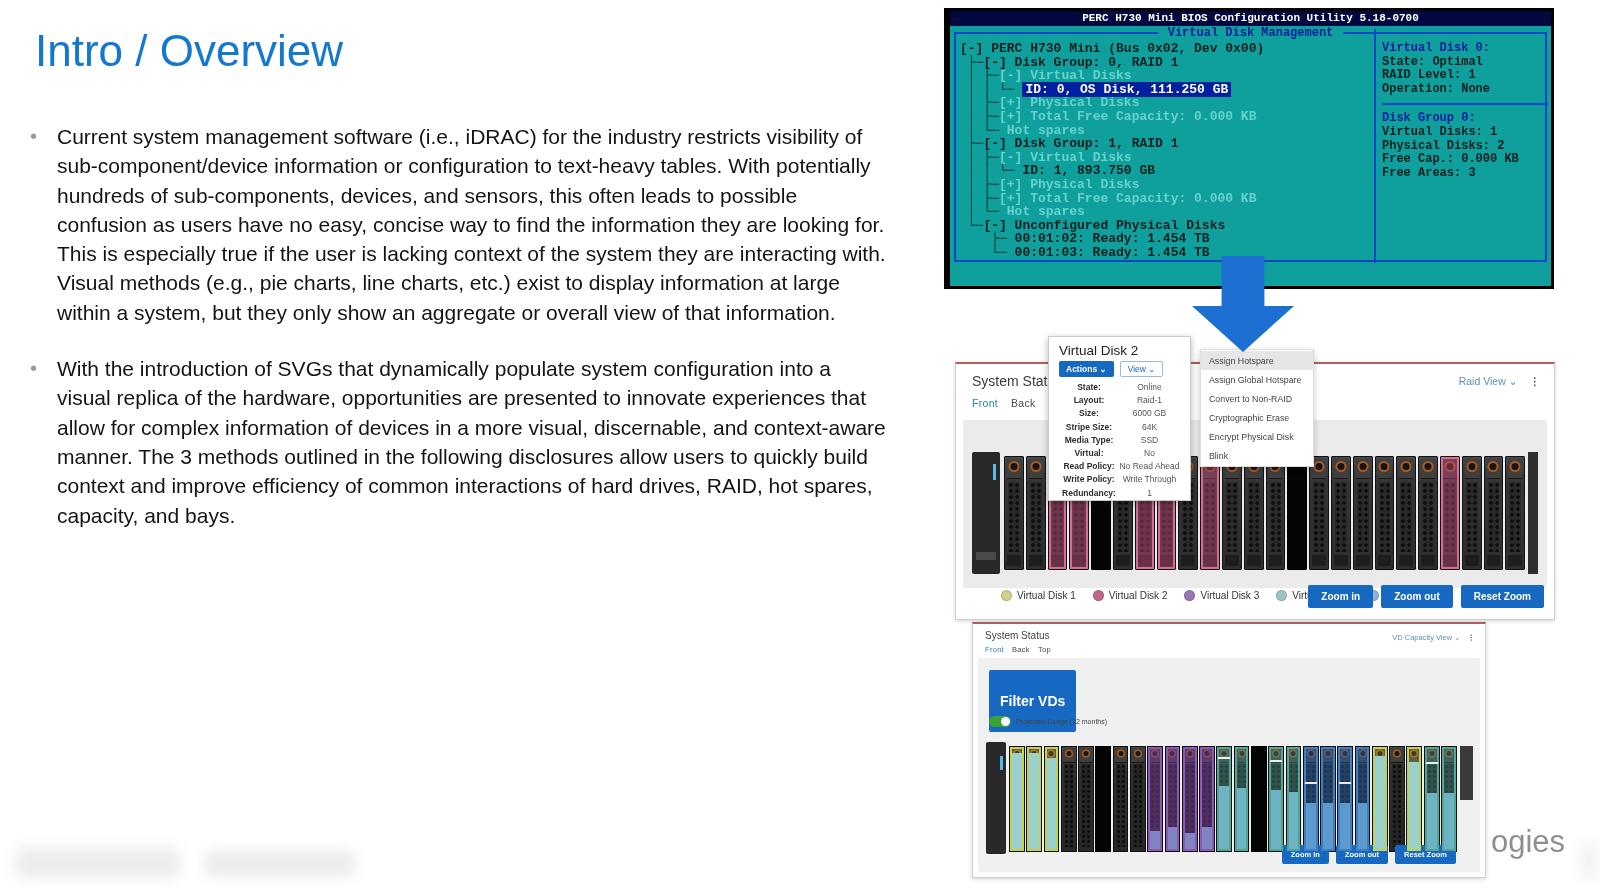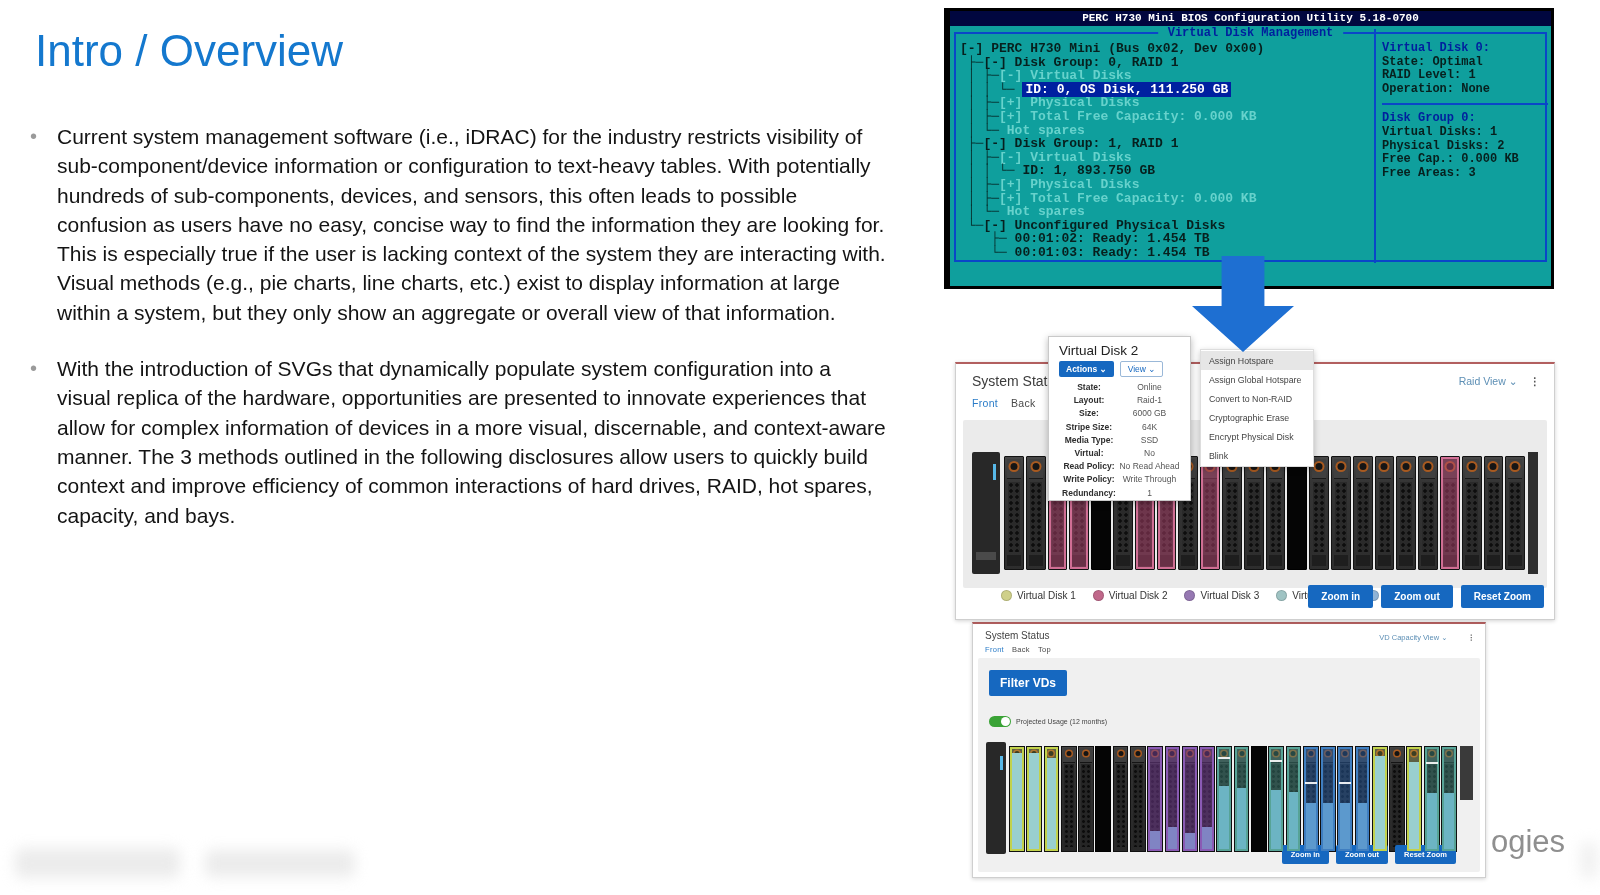--- a/index.html
+++ b/index.html
@@ -95,23 +95,23 @@
   #ctx-menu{position:absolute;left:1200px;top:349px;width:112px;z-index:23;background:#fff;
     border:1px solid #ddd;box-shadow:0 2px 6px rgba(0,0,0,.22);padding:1px 0;}
   .mi{font-size:8.8px;color:#444;padding:4.5px 8px;white-space:nowrap;}
   .mi.hl{background:#e6e6e6;}
 
   
   #cap-card{left:972px;top:622px;width:514px;height:256px;z-index:9;}
   #cv-title{position:absolute;left:12px;top:6px;font-size:10px;color:#444;}
   #cv-tabs{position:absolute;left:12px;top:21px;font-size:7.5px;}
   #cv-tabs .tab{margin-right:8px;}
-  #cv-right{position:absolute;right:10px;top:9px;font-size:7.5px;display:flex;align-items:center;gap:20px;}
+  #cv-right{position:absolute;right:10px;top:9px;font-size:7.5px;display:flex;align-items:center;gap:7px;}
   #cv-body{position:absolute;left:5px;right:5px;top:34px;bottom:5px;background:#f0f0f0;border-radius:2px;}
-  #filter-btn{position:absolute;left:11px;top:12px;font-size:12px;padding:6px 11px;}
+  #filter-btn{position:absolute;left:11px;top:12px;font-size:14px;padding:23px 11px;}
   #toggle-row{position:absolute;left:11px;top:58px;display:flex;align-items:center;gap:5px;}
   #toggle{position:relative;width:22px;height:11px;background:#3aa336;border-radius:6px;}
   #toggle .knob{position:absolute;right:1px;top:1px;width:9px;height:9px;border-radius:50%;background:#fff;}
   #toggle-label{font-size:7px;color:#444;}
   #cv-server{position:absolute;left:5px;right:5px;top:80px;height:122px;}
   .cbezel{position:absolute;left:3px;top:4px;width:20px;height:112px;background:#282828;border-radius:2px;}
   .cbezel .led{position:absolute;right:3px;top:14px;width:3px;height:14px;background:#57b8e8;}
   .cbezel-r{position:absolute;right:2px;top:8px;width:13px;height:54px;background:#3a3a3a;}
   #cv-drives{position:absolute;left:26px;right:18px;top:8px;height:106px;display:flex;gap:1.5px;}
   .cslot{position:relative;flex:1;background:linear-gradient(#454545,#303030 25%,#282828);

